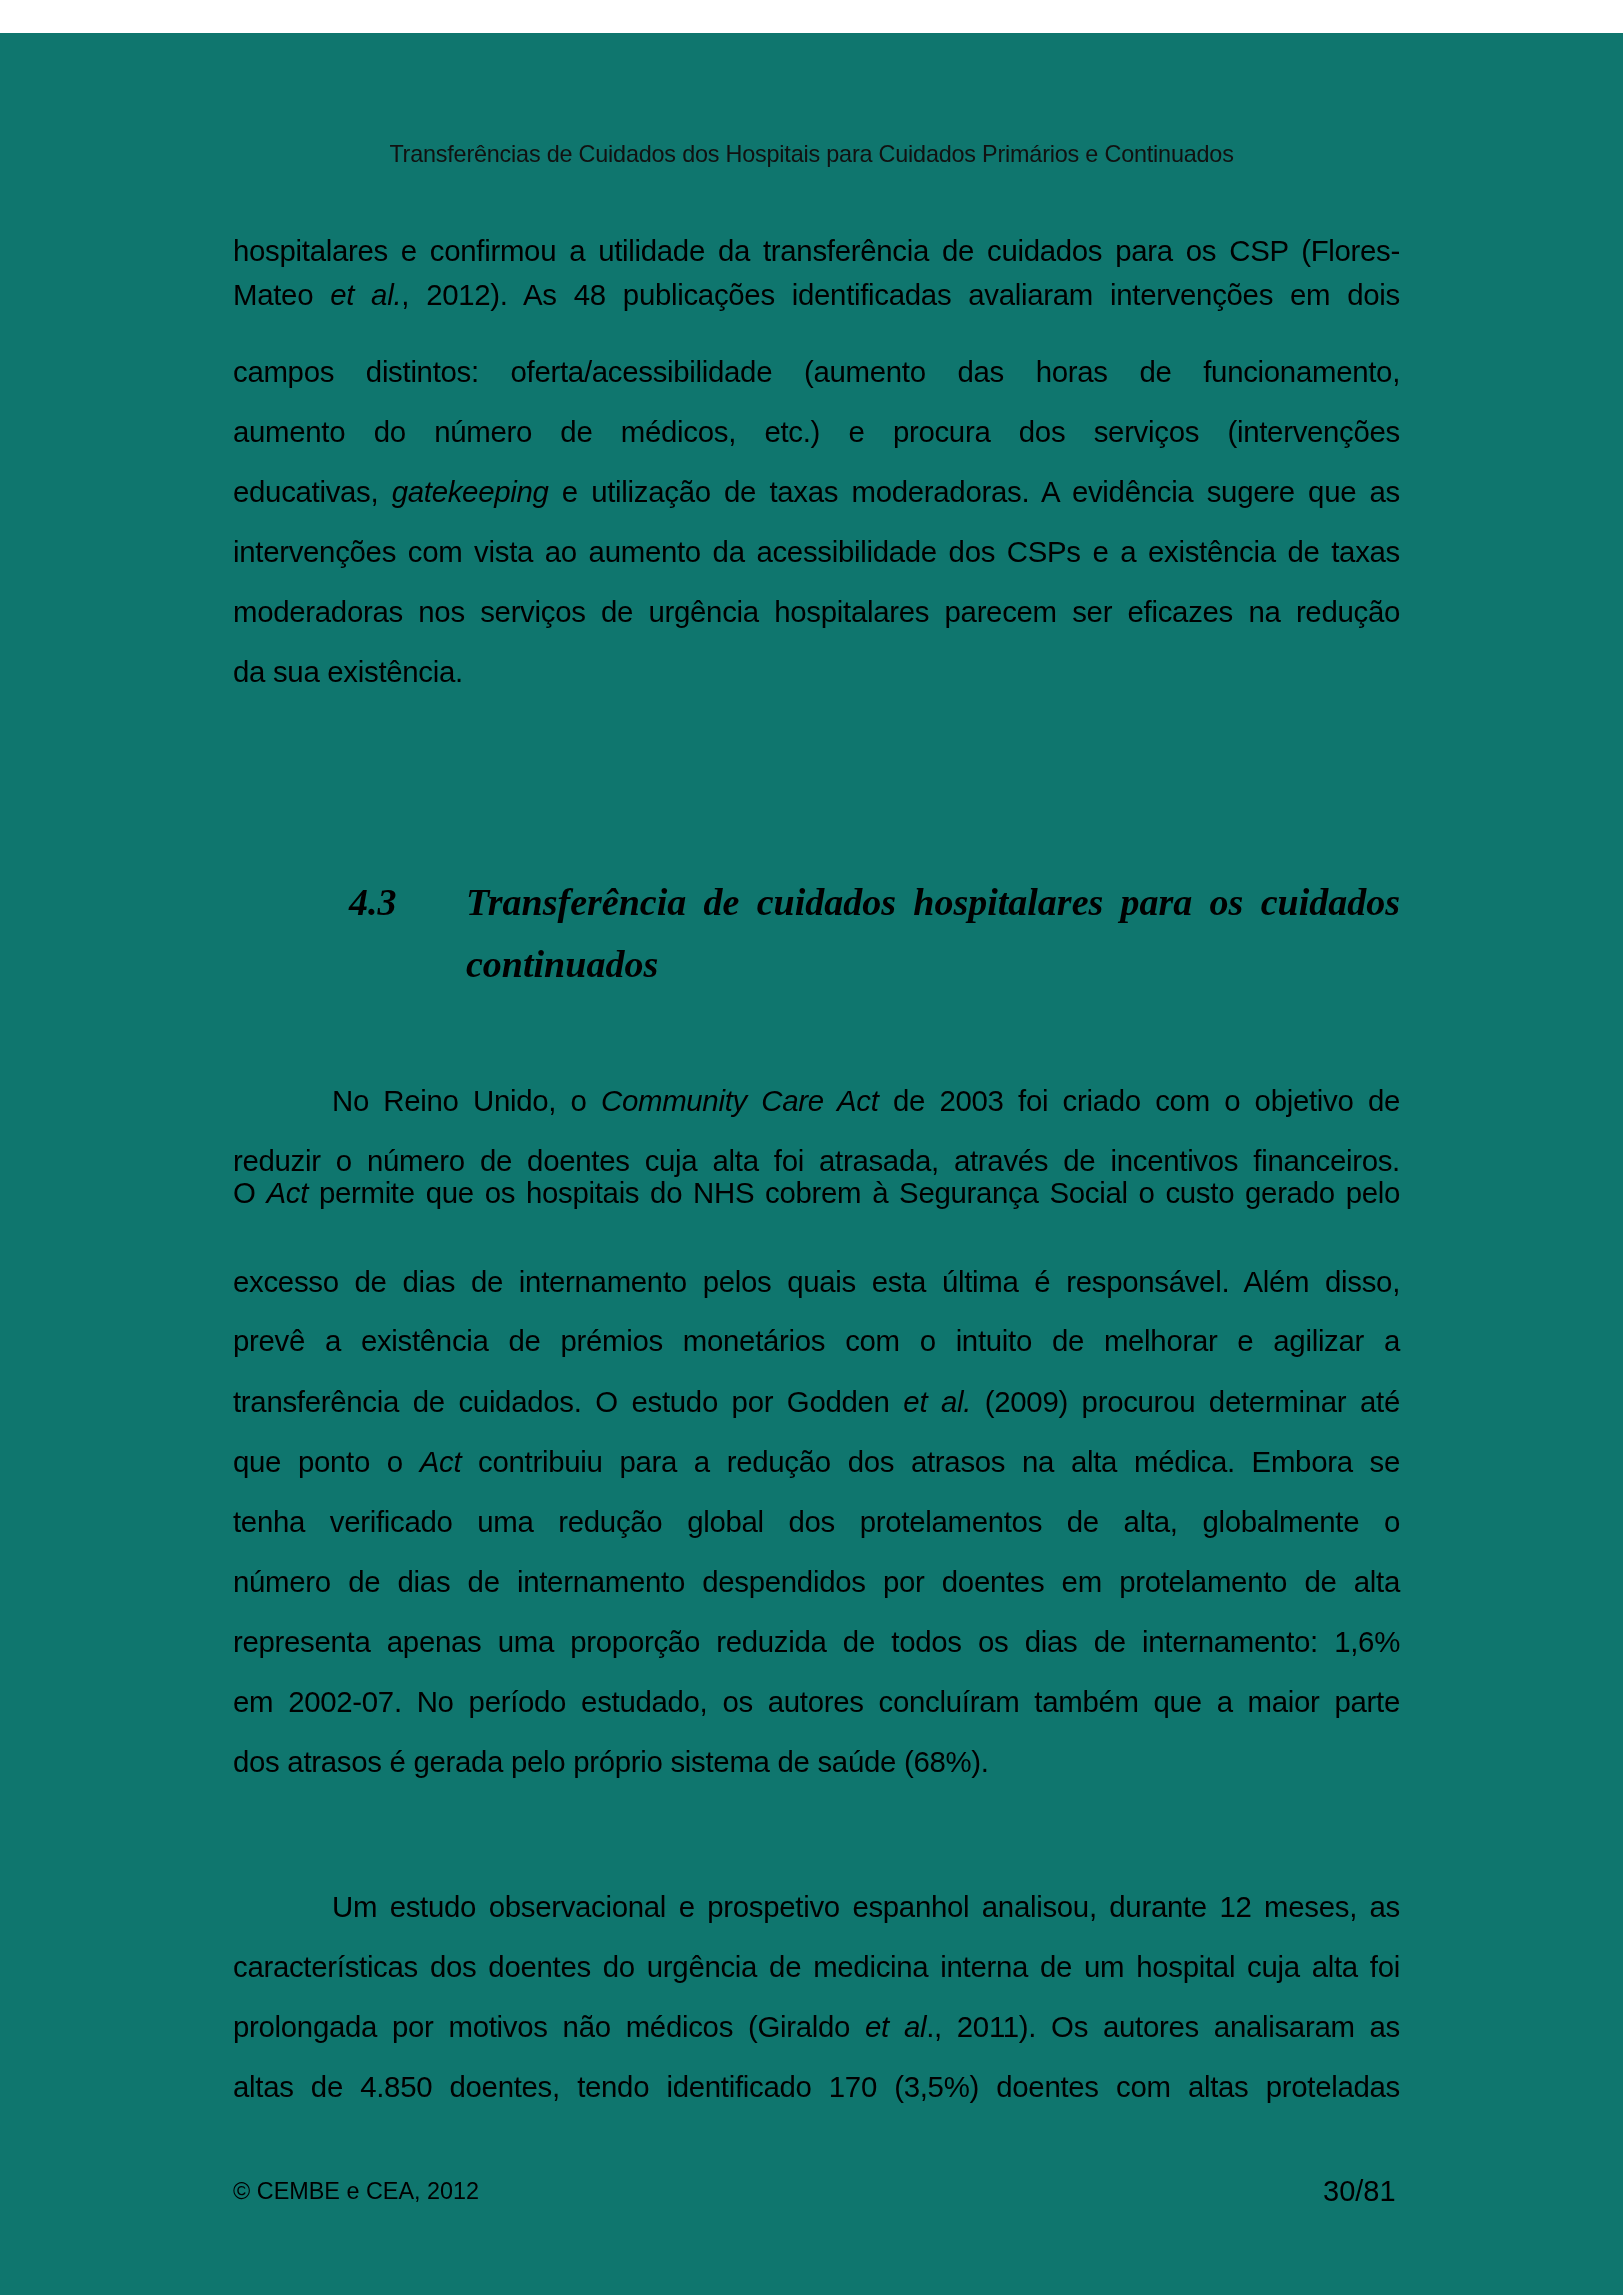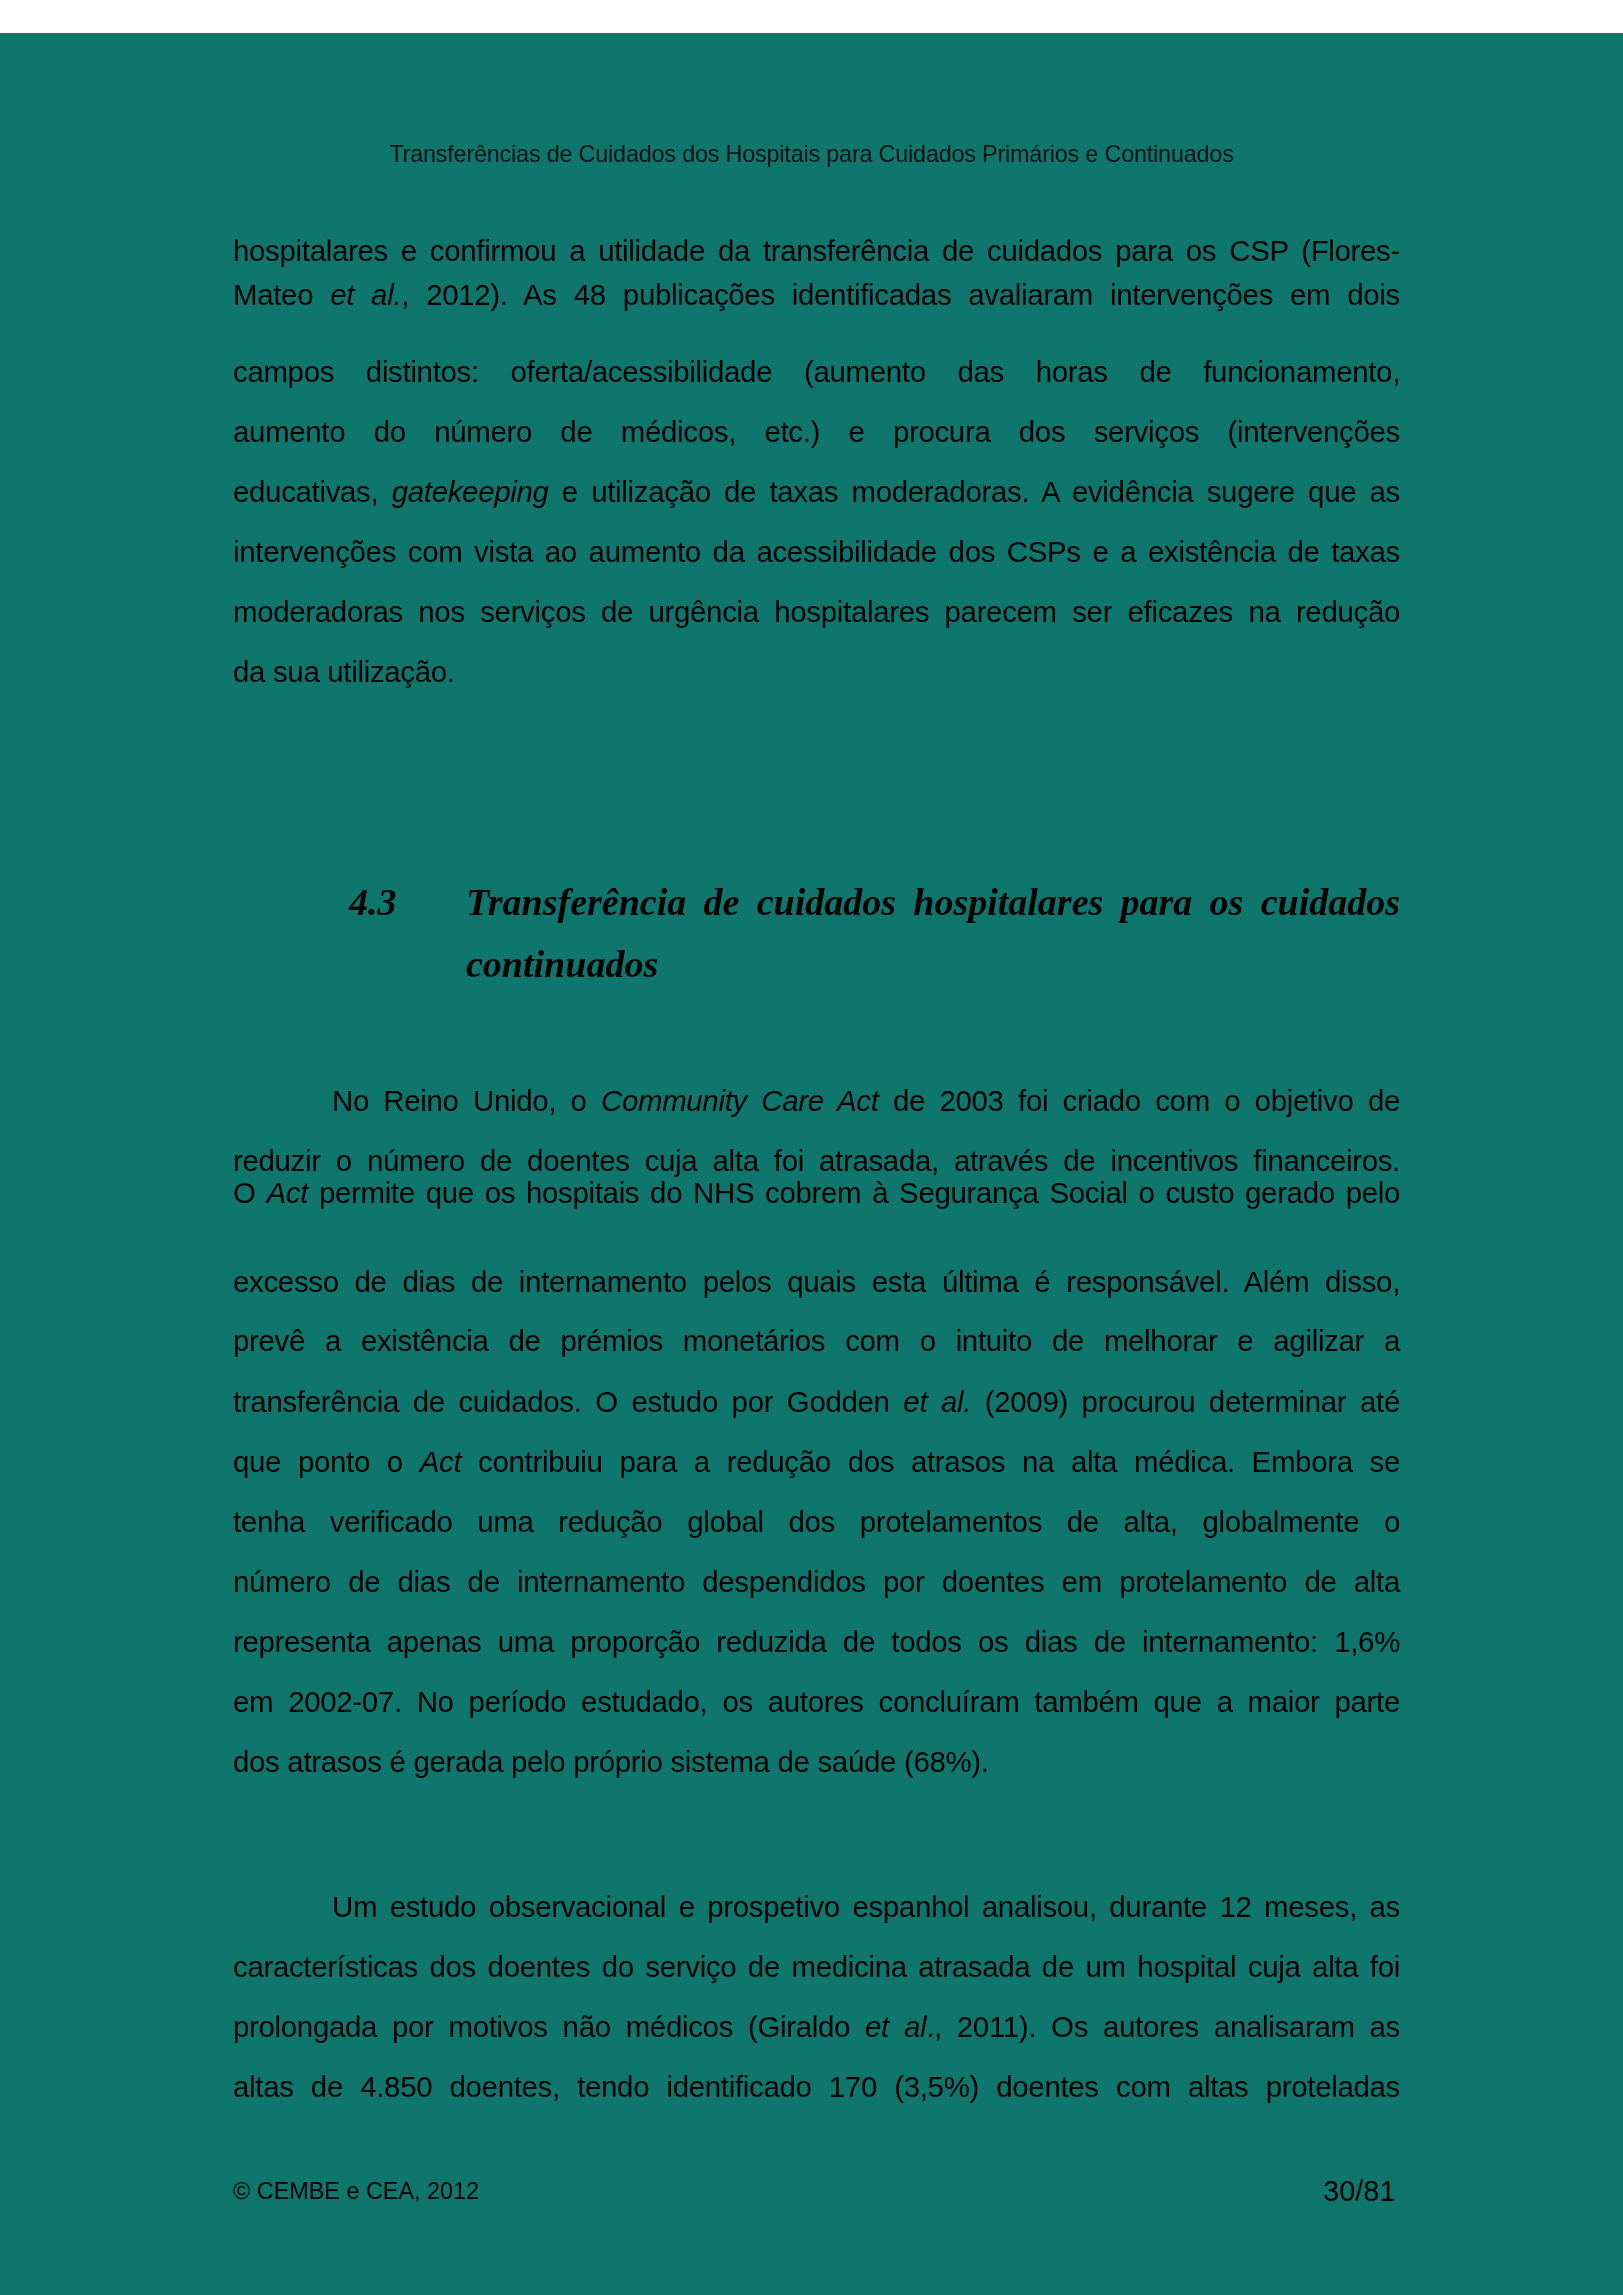--- a/index.html
+++ b/index.html
@@ -84,21 +84,21 @@
   <div class="running-header">Transferências de Cuidados dos Hospitais para Cuidados Primários e Continuados</div>
 
   <div>
     <div class="line" style="top:198px"><span>hospitalares e confirmou a utilidade da transferência de cuidados para os CSP (Flores-</span></div>
     <div class="line" style="top:242px"><span>Mateo </span><em>et al.</em><span>, 2012). As 48 publicações identificadas avaliaram intervenções em dois</span></div>
     <div class="line" style="top:319px"><span>campos distintos: oferta/acessibilidade (aumento das horas de funcionamento,</span></div>
     <div class="line" style="top:379px"><span>aumento do número de médicos, etc.) e procura dos serviços (intervenções</span></div>
     <div class="line" style="top:439px"><span>educativas, </span><em>gatekeeping</em><span> e utilização de taxas moderadoras. A evidência sugere que as</span></div>
     <div class="line" style="top:499px"><span>intervenções com vista ao aumento da acessibilidade dos CSPs e a existência de taxas</span></div>
     <div class="line" style="top:559px"><span>moderadoras nos serviços de urgência hospitalares parecem ser eficazes na redução</span></div>
-    <div class="line last" style="top:619px"><span>da sua utilização.</span></div>
+    <div class="line last" style="top:619px"><span>da sua existência.</span></div>
   </div>
 
   <div>
     <div class="heading heading-number">4.3</div>
     <div class="heading heading-line1">Transferência de cuidados hospitalares para os cuidados</div>
     <div class="heading heading-line2">continuados</div>
   </div>
 
   <div>
     <div class="line indent" style="top:1048px"><span>No Reino Unido, o </span><em>Community Care Act</em><span> de 2003 foi criado com o objetivo de</span></div>
@@ -110,21 +110,21 @@
     <div class="line" style="top:1409px"><span>que ponto o </span><em>Act</em><span> contribuiu para a redução dos atrasos na alta médica. Embora se</span></div>
     <div class="line" style="top:1469px"><span>tenha verificado uma redução global dos protelamentos de alta, globalmente o</span></div>
     <div class="line" style="top:1529px"><span>número de dias de internamento despendidos por doentes em protelamento de alta</span></div>
     <div class="line" style="top:1589px"><span>representa apenas uma proporção reduzida de todos os dias de internamento: 1,6%</span></div>
     <div class="line" style="top:1649px"><span>em 2002-07. No período estudado, os autores concluíram também que a maior parte</span></div>
     <div class="line last" style="top:1709px"><span>dos atrasos é gerada pelo próprio sistema de saúde (68%).</span></div>
   </div>
 
   <div>
     <div class="line indent" style="top:1854px"><span>Um estudo observacional e prospetivo espanhol analisou, durante 12 meses, as</span></div>
-    <div class="line" style="top:1914px"><span>características dos doentes do serviço de medicina atrasada de um hospital cuja alta foi</span></div>
+    <div class="line" style="top:1914px"><span>características dos doentes do urgência de medicina interna de um hospital cuja alta foi</span></div>
     <div class="line" style="top:1974px"><span>prolongada por motivos não médicos (Giraldo </span><em>et al</em><span>., 2011). Os autores analisaram as</span></div>
     <div class="line" style="top:2034px"><span>altas de 4.850 doentes, tendo identificado 170 (3,5%) doentes com altas proteladas</span></div>
   </div>
 
   <div class="footer-left">© CEMBE e CEA, 2012</div>
   <div class="footer-right">30/81</div>
 
 </div>
 
 

